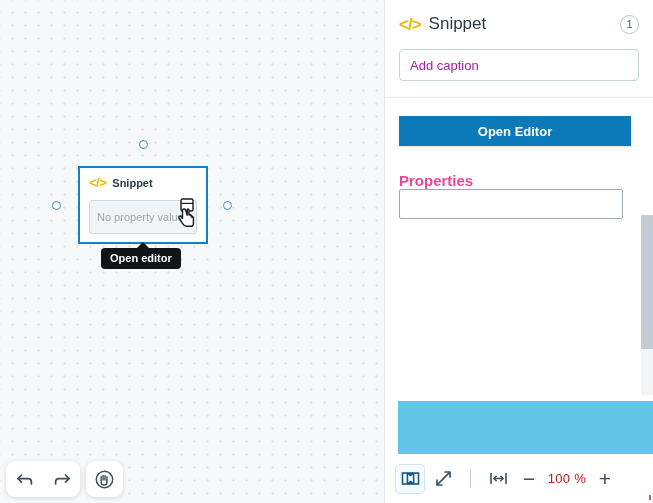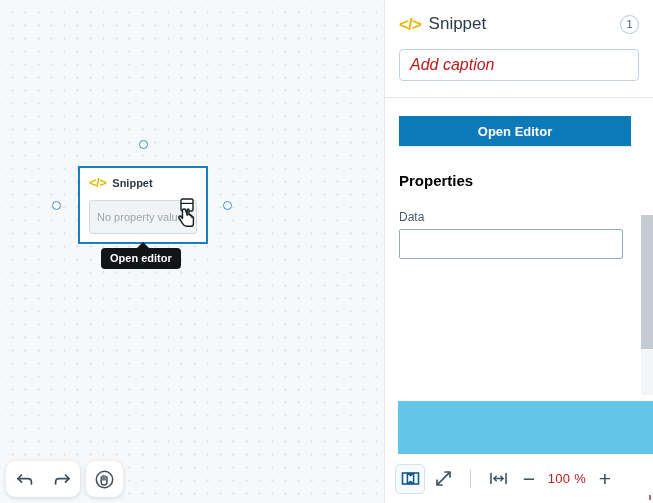--- a/index.html
+++ b/index.html
@@ -200,24 +200,23 @@
   .caption-input {
     margin: 15px 14px 0 14px;
     height: 32px;
     border: 1px solid #c5d2dc;
     border-radius: 4px;
     display: flex;
     align-items: center;
     box-sizing: border-box;
   }
   .caption-input span {
-    font-size: 16px;
-    color: #b91c1c;
+    font-size: 13px;
+    color: #a21caf;
     padding-left: 10px;
-    font-style: italic;
   }
 
   .panel-body {
     position: relative;
     height: 405px;
   }
   .open-editor-btn {
     margin: 18px 22px 0 14px;
     height: 30px;
     background: #0c7ab8;
@@ -227,21 +226,21 @@
     display: flex;
     align-items: center;
     justify-content: center;
     cursor: pointer;
     box-shadow: 0 1px 2px rgba(0,0,0,0.12);
   }
   .properties-head {
     margin: 26px 4px 0 14px;
     font-size: 15px;
     font-weight: 700;
-    color: #000000;
+    color: #ec4899;
   }
   .field-label {
     margin: 21px 0 5px 14px;
     font-size: 12px;
     color: #4a5b6b;
   }
   .field-input {
     margin-left: 14px;
     width: 224px;
     height: 30px;
@@ -395,21 +394,20 @@
         <span>Add caption</span>
       </div>
     </div>
 
     <div class="panel-body">
 
       <div class="open-editor-btn">Open Editor</div>
 
       <div class="properties-head">Properties</div>
 
-      <div class="field-label">Data</div>
       <div class="field-input"></div>
 
       <div class="cyan-block"></div>
 
       <div class="scroll-track"></div>
       <div class="scroll-thumb"></div>
     </div>
 
     <div class="panel-footer">
       <div class="pf-btn active">

